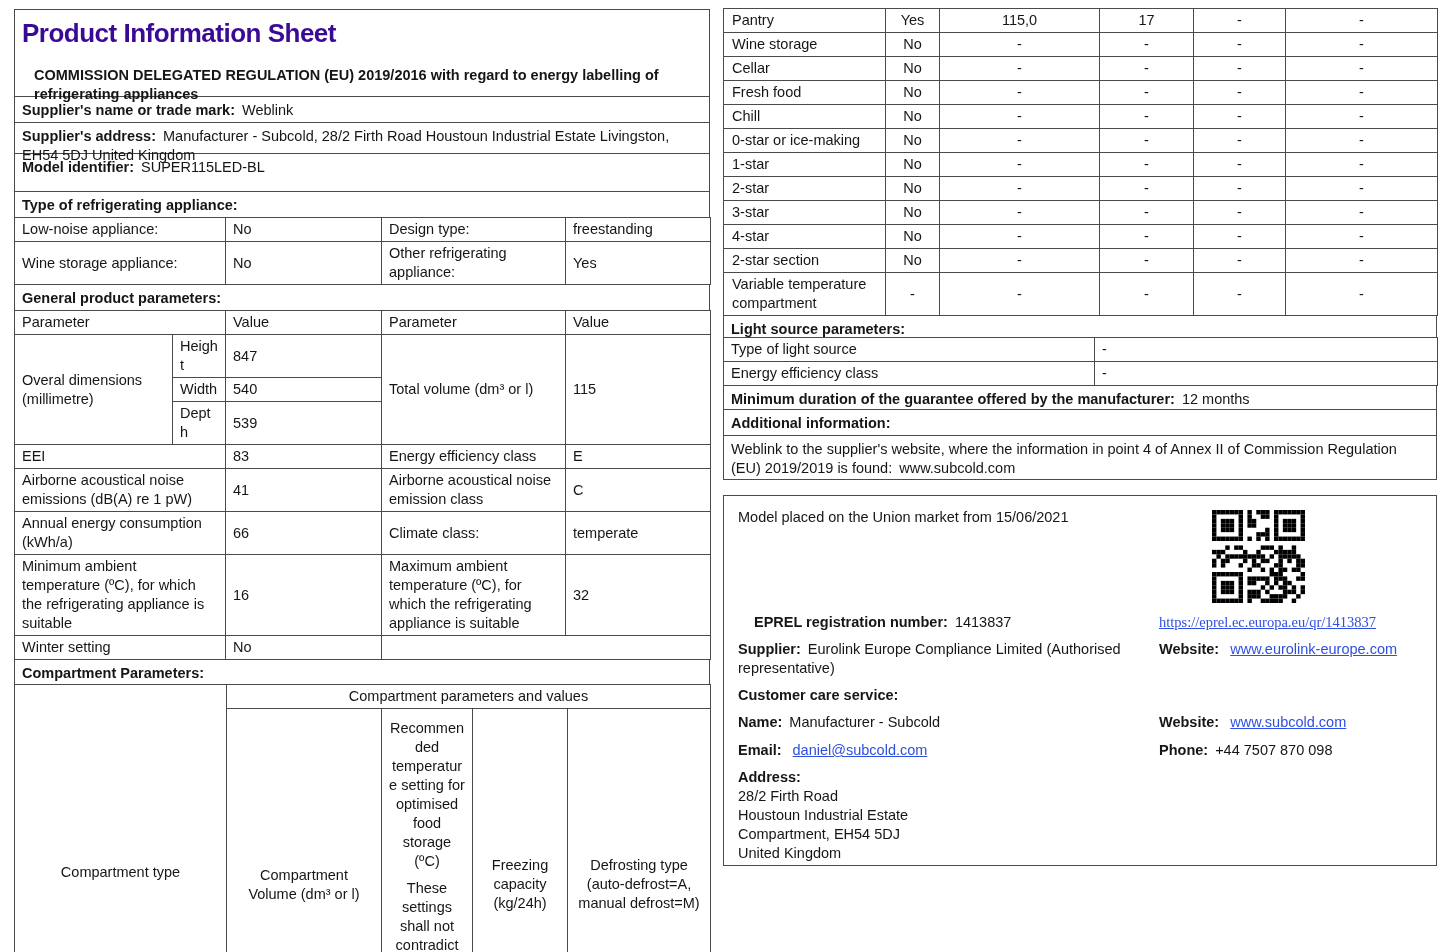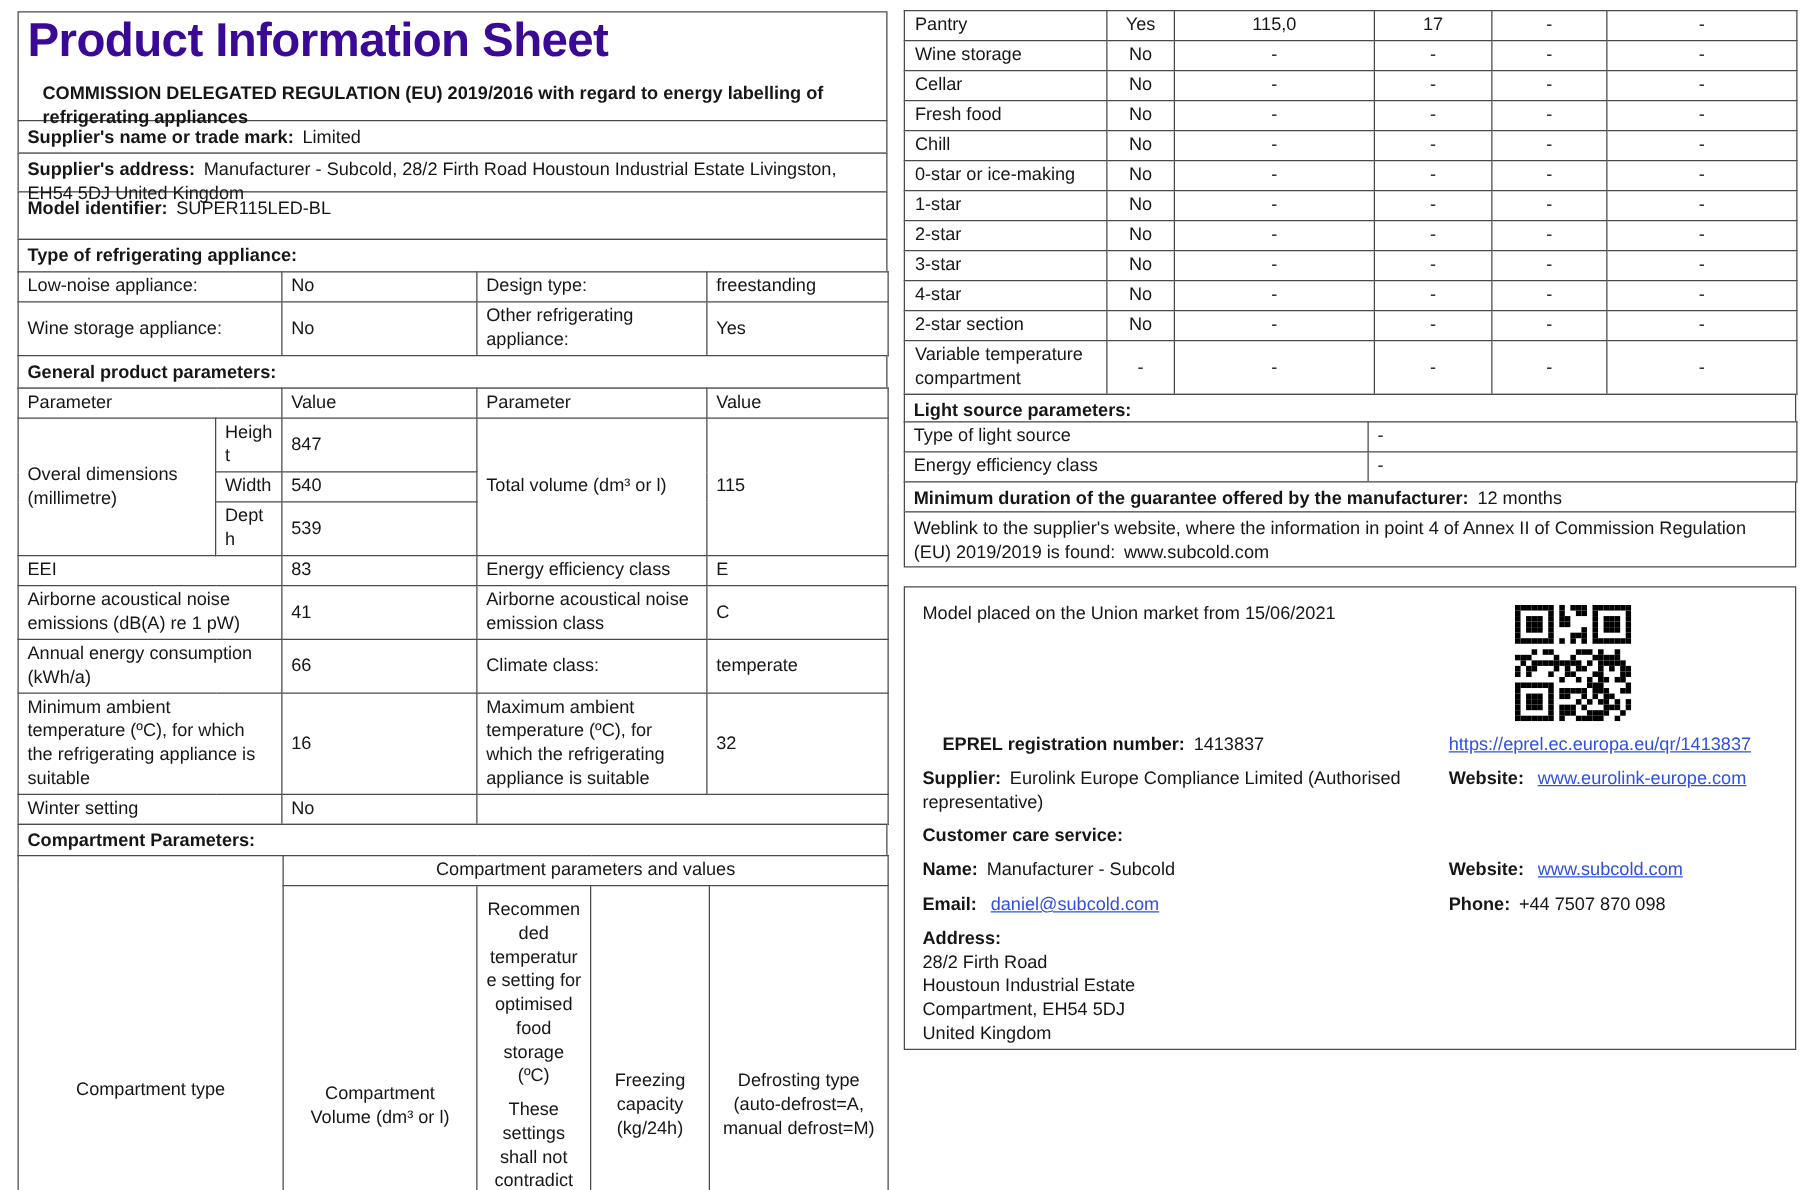--- a/index.html
+++ b/index.html
@@ -18,21 +18,21 @@
   .col{position:absolute;top:9px;}
   .col-left{left:14px;width:696px;}
   .col-right{left:723px;width:714px;}
 
   .box{border:1px solid var(--border-color);margin-top:-1px;box-sizing:border-box;padding:4px 7px;background:#fff;}
   .box:first-child{margin-top:0;}
   .bold{font-weight:bold;}
   .val{margin-left:7px;font-weight:normal;}
 
   .header-box{height:88px;padding:2px 7px;}
-  .doc-title{font-size:38px;line-height:42px;font-weight:bold;color:var(--title-color);margin:0 0 4px 0;letter-spacing:-0.5px;}
+  .doc-title{font-size:26px;line-height:42px;font-weight:bold;color:var(--title-color);margin:0 0 4px 0;letter-spacing:-0.5px;}
   .doc-reg{margin:12px;width:660px;font-weight:bold;}
 
   table.tbl{border-collapse:collapse;table-layout:fixed;width:100%;margin-top:-1px;background:#fff;}
   table.tbl td{border:1px solid var(--border-color);padding:2px 7px;vertical-align:middle;overflow-wrap:break-word;box-sizing:border-box;}
   table.tbl td.center{text-align:center;}
   table.tbl td p{margin:8px 0;}.h46{height:32px}.h40{height:40px}.h36{height:36px}
   .h29{height:39px}.h27{height:27px}.h26{height:26px}.h25{height:25px}
   .h24{height:24px}.h23{height:23px}.h22{height:22px}.h21{height:21px}
   .h74{height:74px}.h298{height:298px}.h45{height:45px}
 
@@ -52,21 +52,21 @@
 <div class="page">
 
   <div class="col col-left">
 
     <div class="box header-box">
       <h1 class="doc-title">Product Information Sheet</h1>
       <p class="doc-reg">COMMISSION DELEGATED REGULATION (EU) 2019/2016 with regard to energy labelling of refrigerating appliances</p>
     </div>
 
     <div class="box h27">
-      <span class="bold">Supplier's name or trade mark:</span><span class="val">Limited</span>
+      <span class="bold">Supplier's name or trade mark:</span><span class="val">Weblink</span>
     </div>
 
     <div class="box h46">
       <span class="bold">Supplier's address:</span><span class="val">Manufacturer - Subcold, 28/2 Firth Road Houstoun Industrial Estate Livingston, EH54 5DJ United Kingdom</span>
     </div>
 
     <div class="box h29">
       <span class="bold">Model identifier:</span><span class="val">SUPER115LED-BL</span>
     </div>
 
@@ -314,20 +314,21 @@
         <td>Energy efficiency class</td>
         <td>-</td>
       </tr>
     </tbody>
       </table>
 
     <div class="box h25">
       <span class="bold">Minimum duration of the guarantee offered by the manufacturer:</span><span class="val">12 months</span>
     </div>
 
+    <div class="box h27 bold">Additional information:</div>
 
     <div class="box h45">
       <span>Weblink to the supplier's website, where the information in point 4 of Annex II of Commission Regulation (EU) 2019/2019 is found:</span><span class="val">www.subcold.com</span>
     </div>
 
     <div class="market-box">
       <div class="abs" style="left:14px;top:12px;">Model placed on the Union market from 15/06/2021</div>
 
       <span class="qr"><svg width="93" height="93" viewBox="0 0 92.4 92.4" xmlns="http://www.w3.org/2000/svg" fill="#000">
             <rect x="0" y="0" width="4.4" height="4.4"></rect>
@@ -555,21 +556,21 @@
             <rect x="52.800000000000004" y="88" width="4.4" height="4.4"></rect>
             <rect x="57.2" y="88" width="4.4" height="4.4"></rect>
             <rect x="61.60000000000001" y="88" width="4.4" height="4.4"></rect>
             <rect x="66" y="88" width="4.4" height="4.4"></rect>
             <rect x="79.2" y="88" width="4.4" height="4.4"></rect>
           </svg></span>
 
       <div class="abs" style="left:30px;top:117px;">
         <span class="bold">EPREL registration number:</span><span class="val">1413837</span>
       </div>
-      <div class="abs" style="left:435px;top:117px;">
+      <div class="abs" style="left:435px;top:117px;font-family:Liberation Serif, serif;">
         <a class="link">https://eprel.ec.europa.eu/qr/1413837</a>
       </div>
 
       <div class="abs supplier-wrap" style="left:14px;top:144px;">
         <span class="bold">Supplier:</span><span class="val">Eurolink Europe Compliance Limited (Authorised representative)</span>
       </div>
       <div class="abs" style="left:435px;top:144px;">
         <span class="bold">Website:</span>
         <span class="val"><a class="link">www.eurolink-europe.com</a></span>
       </div>

